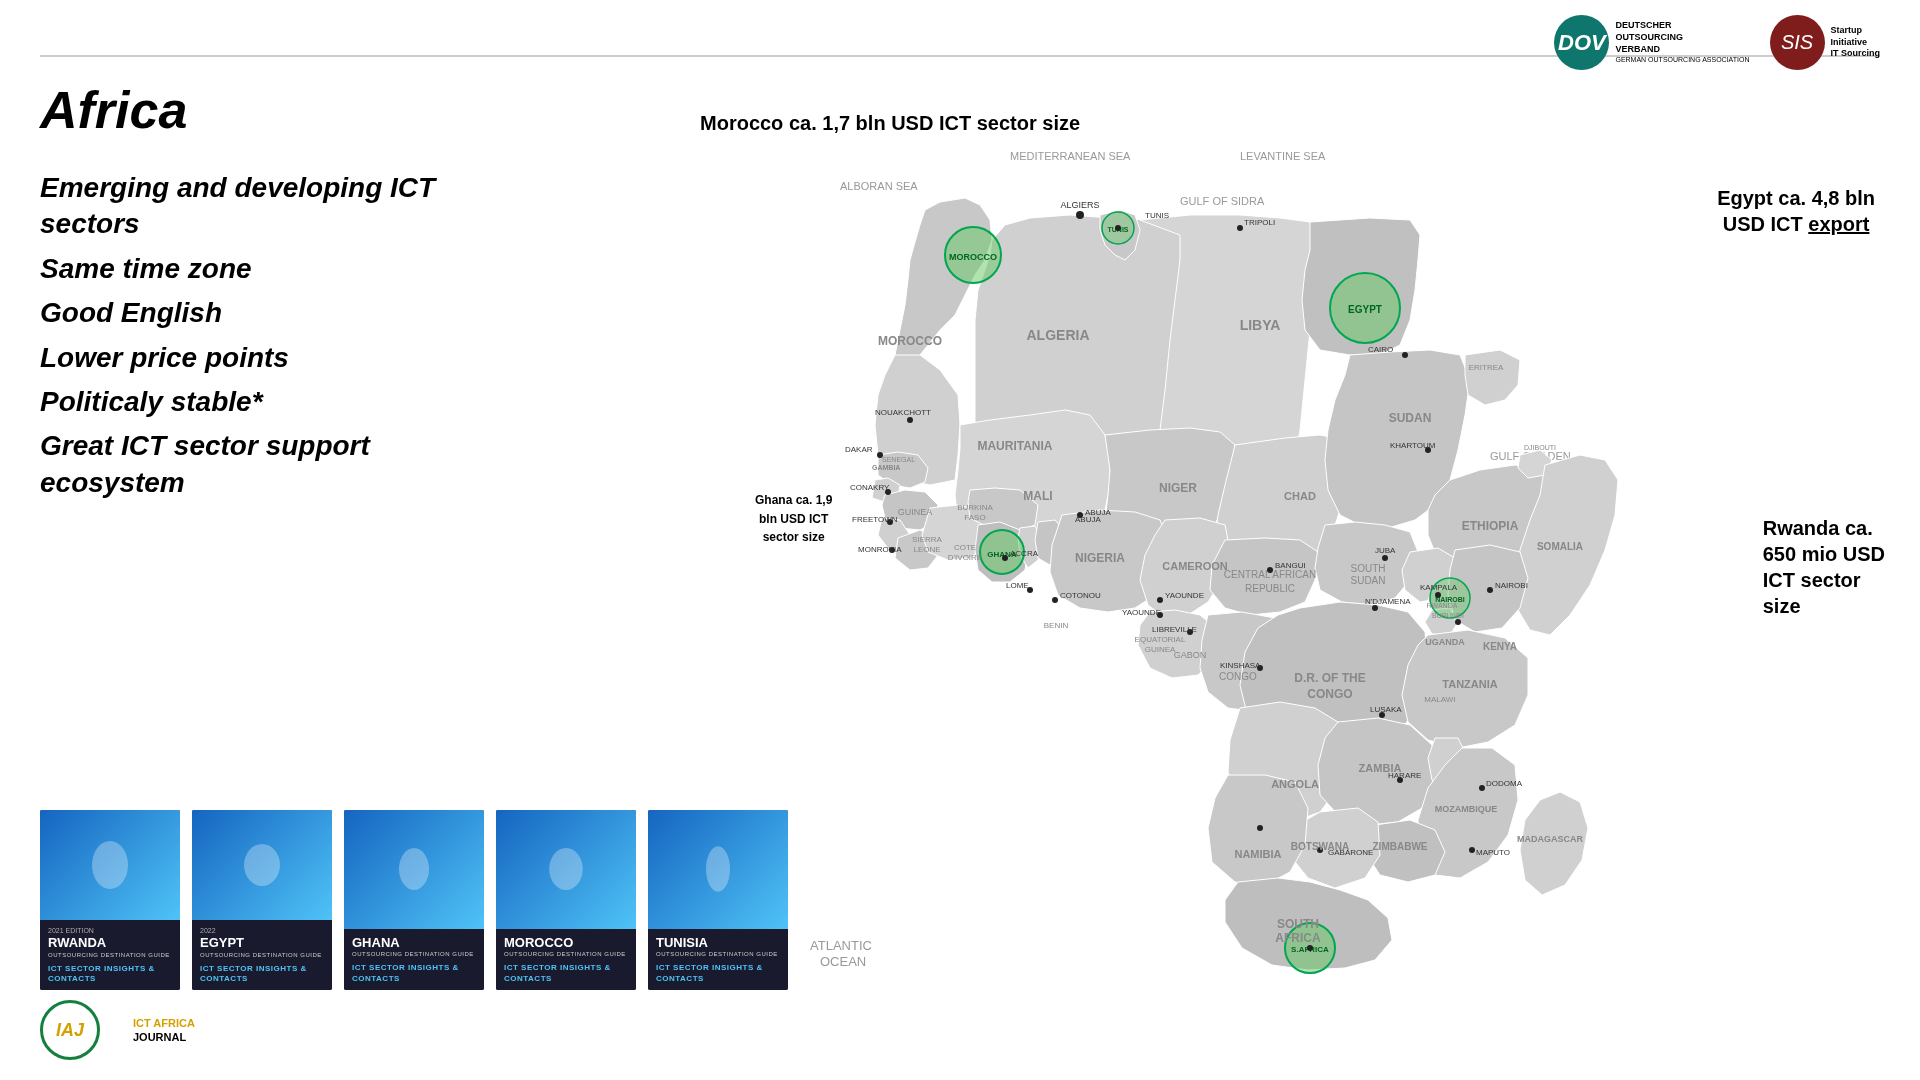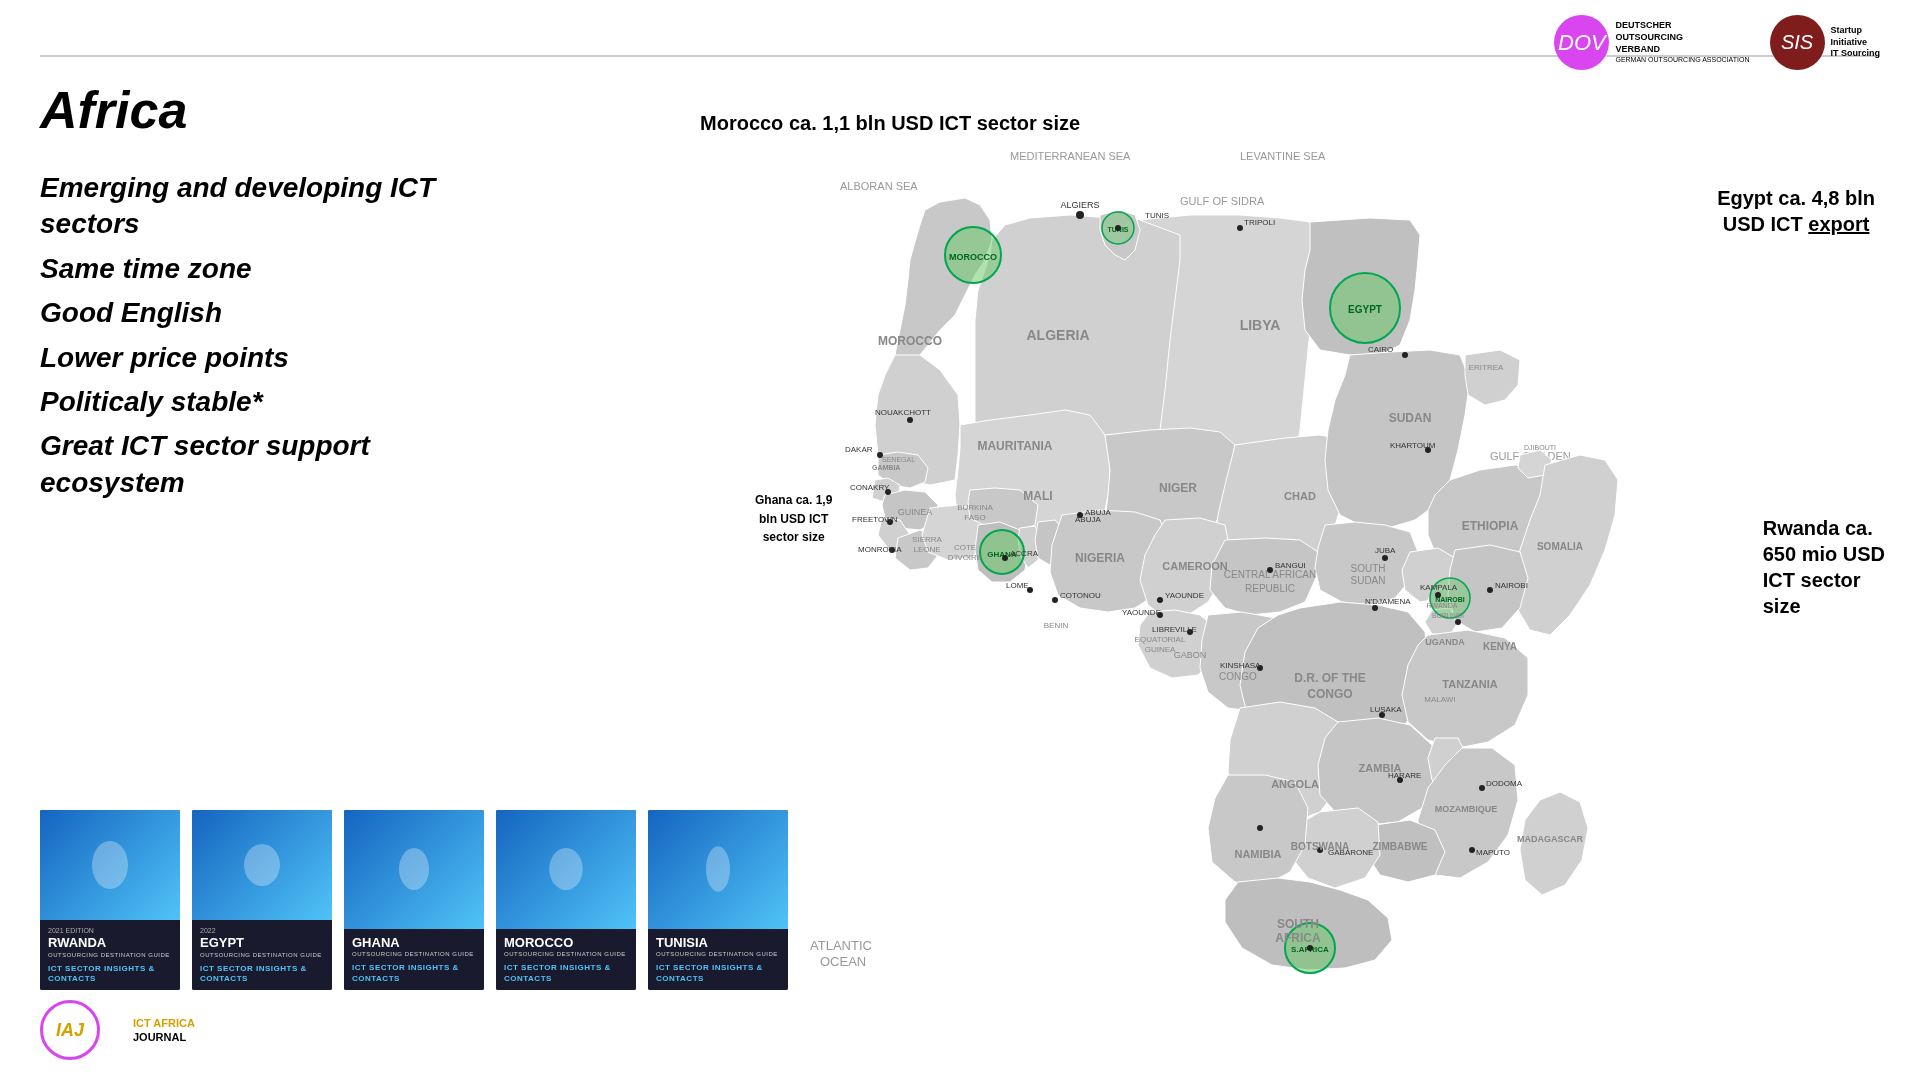--- a/index.html
+++ b/index.html
@@ -35,27 +35,27 @@
     .dov-logo {
       display: flex;
       align-items: center;
       gap: 6px;
     }
 
     .dov-circle {
       width: 55px;
       height: 55px;
       border-radius: 50%;
-      background: #d946ef;
+      background: #0f766e;
       display: flex;
       align-items: center;
       justify-content: center;
       color: white;
       font-size: 22px;
-      font-weight: 400;
+      font-weight: 700;
       font-style: italic;
     }
 
     .dov-text {
       font-size: 9px;
       font-weight: bold;
       color: #000;
       line-height: 1.3;
       text-transform: uppercase;
     }
@@ -188,21 +188,21 @@
       left: 40px;
       display: flex;
       align-items: center;
       gap: 10px;
     }
 
     .iaj-circle {
       width: 60px;
       height: 60px;
       border-radius: 50%;
-      border: 3px solid #d946ef;
+      border: 3px solid #15803d;
       display: flex;
       align-items: center;
       justify-content: center;
       font-size: 18px;
       font-weight: 900;
       color: #d4a000;
       font-style: italic;
     }
 
     .iaj-text {
@@ -598,21 +598,21 @@
     <text x="62" y="410" fill="#888" font-size="7" font-weight="bold">GAMBIA</text>
 
     <text x="72" y="402" fill="#888" font-size="7">SENEGAL</text>
 
     <text x="265" y="462" fill="#333" font-size="8">ABUJA</text>
 
   </svg>
 
   
   <div style="position:absolute; top:50px; left:100px; text-align:center;">
-    <span style="font-size:20px; font-weight:900; line-height:1.3;">Morocco ca. 1,1
+    <span style="font-size:20px; font-weight:900; line-height:1.3;">Morocco ca. 1,7
 bln USD ICT
 sector size</span>
   </div>
 
   <div style="position:absolute; top:125px; right:45px; text-align:center;">
     <span style="font-size:20px; font-weight:900; line-height:1.3; white-space:pre-line;">Egypt ca. 4,8 bln<br>USD ICT <u>export</u></span>
   </div>
 
   <div style="position:absolute; top:430px; left:155px; text-align:center;">
     <span style="font-size:12px; font-weight:900; line-height:1.3; white-space:pre-line;margin-top:36px;">Ghana ca. 1,9

